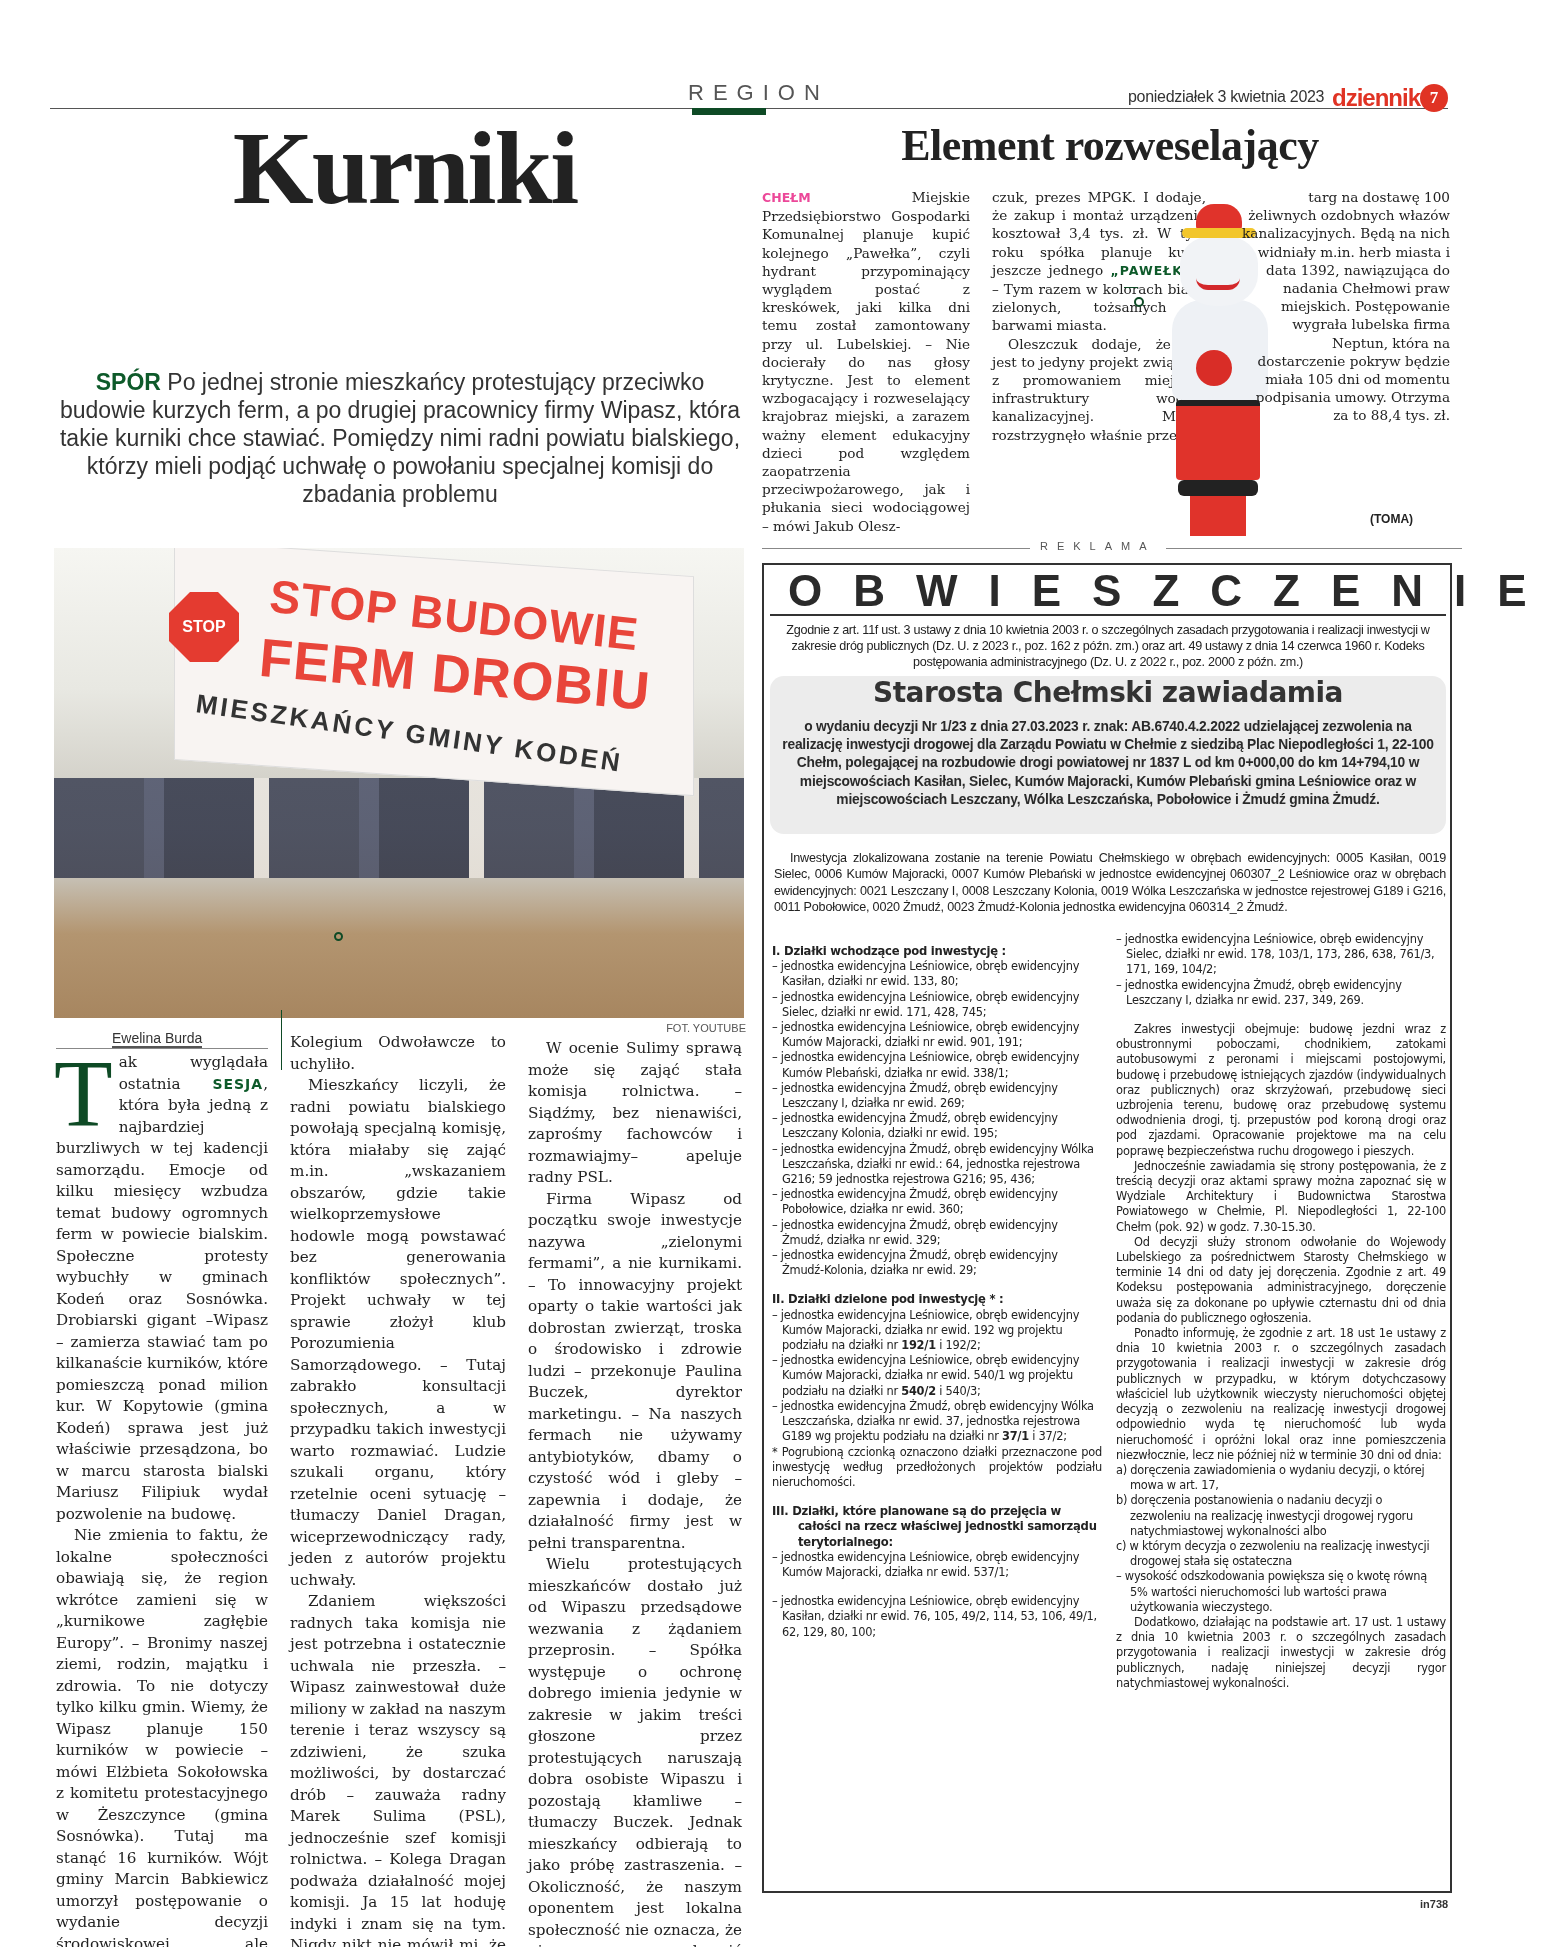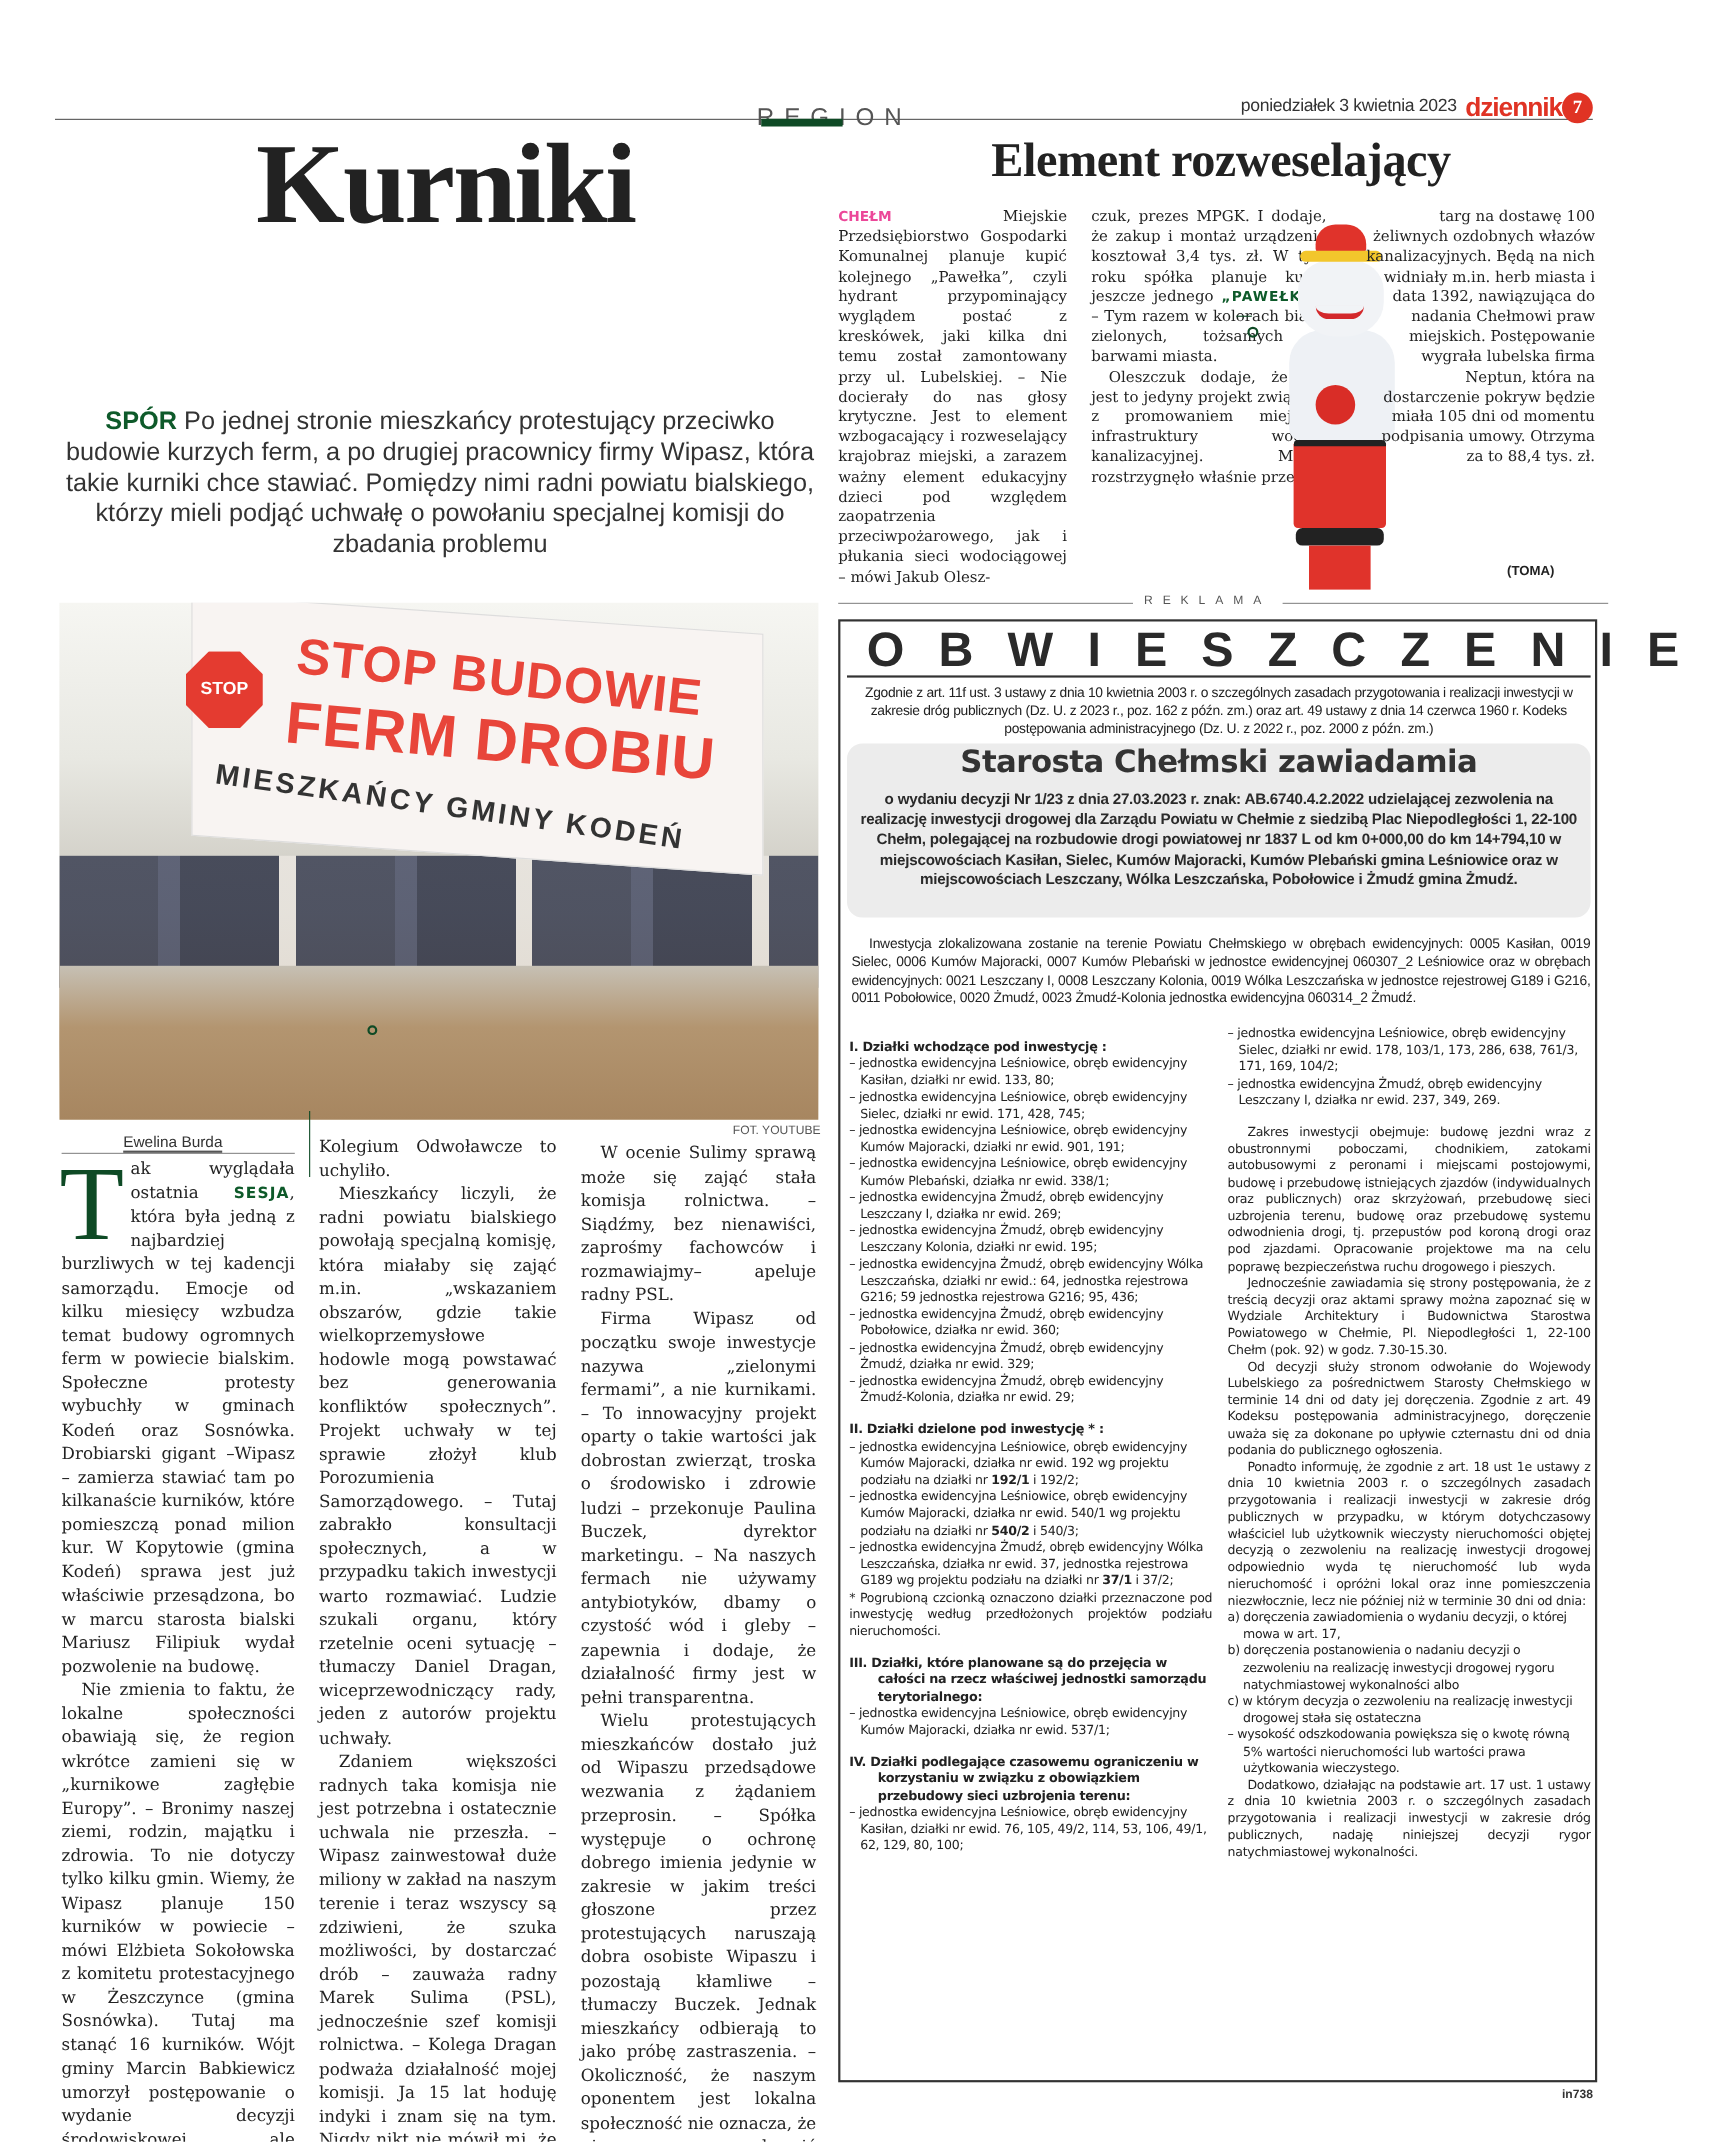--- a/index.html
+++ b/index.html
@@ -1,20 +1,20 @@
 <!DOCTYPE html>
 <html><head>
 <meta charset="utf-8">
 <style>
   * { box-sizing: border-box; margin: 0; padding: 0; }
   html, body { width: 1558px; height: 1947px; background: #ffffff; overflow: hidden; }
   body { position: relative; color: #2a2a2a; font-family: "DejaVu Serif", serif; }
 
   
-  .section-label { position: absolute; left: 688px; top: 80px; font-family: "Liberation Sans", sans-serif; font-size: 22px; letter-spacing: 9px; color: #555; font-weight: 300; margin-top: 14px; }
+  .section-label { position: absolute; left: 688px; top: 80px; font-family: "Liberation Sans", sans-serif; font-size: 22px; letter-spacing: 9px; color: #555; font-weight: 300; }
   .section-bar { position: absolute; left: 692px; top: 108px; width: 74px; height: 7px; background: #0e4a25; }
   .header-rule { position: absolute; left: 50px; right: 110px; top: 108px; height: 1px; background: #555; }
   .header-date { position: absolute; left: 1128px; top: 88px; font-family: "Liberation Sans", sans-serif; font-size: 16px; color: #333; letter-spacing: -0.3px; text-align: right; }
   .logo { position: absolute; left: 1332px; top: 84px; font-family: "Liberation Sans", sans-serif; font-weight: 700; font-size: 24px; color: #e03324; letter-spacing: -1px; }
   .page-num { position: absolute; left: 1420px; top: 84px; width: 28px; height: 28px; border-radius: 50%; background: #e03324; color: #fff; font-family: "Liberation Serif", serif; font-weight: 700; font-size: 17px; text-align: center; line-height: 28px; }
 
   
   .headline { position: absolute; left: 60px; top: 112px; width: 690px; text-align: center; font-family: "Liberation Serif", serif; font-weight: 700; font-size: 104px; line-height: 112px; color: #222; letter-spacing: -2px; }
   .lead { position: absolute; left: 50px; top: 368px; width: 700px; text-align: center; font-family: "Liberation Sans", sans-serif; font-size: 23px; line-height: 28px; color: #333; font-weight: 300; }
   .lead .kicker { color: #0e5a2a; font-weight: 700; }
@@ -199,21 +199,20 @@
   <div class="gap"></div>
   <div class="sec-h first">II. Działki dzielone pod inwestycję * :</div>
   <div class="item"><span>– jednostka ewidencyjna Leśniowice, obręb ewidencyjny Kumów Majoracki, działka nr ewid. 192 wg projektu podziału na działki nr </span><b>192/1</b><span> i 192/2;</span></div>
   <div class="item"><span>– jednostka ewidencyjna Leśniowice, obręb ewidencyjny Kumów Majoracki, działka nr ewid. 540/1 wg projektu podziału na działki nr </span><b>540/2</b><span> i 540/3;</span></div>
   <div class="item"><span>– jednostka ewidencyjna Żmudź, obręb ewidencyjny Wólka Leszczańska, działka nr ewid. 37, jednostka rejestrowa G189 wg projektu podziału na działki nr </span><b>37/1</b><span> i 37/2;</span></div>
   <div class="note">* Pogrubioną czcionką oznaczono działki przeznaczone pod inwestycję według przedłożonych projektów podziału nieruchomości.</div>
   <div class="gap"></div>
   <div class="sec-h">III. Działki, które planowane są do przejęcia w całości na rzecz właściwej jednostki samorządu terytorialnego:</div>
   <div class="item">– jednostka ewidencyjna Leśniowice, obręb ewidencyjny Kumów Majoracki, działka nr ewid. 537/1;</div>
   <div class="gap"></div>
-  <div class="sec-h">IV. Działki podlegające czasowemu ograniczeniu w korzystaniu w związku z obowiązkiem przebudowy sieci uzbrojenia terenu:</div>
   <div class="item">– jednostka ewidencyjna Leśniowice, obręb ewidencyjny Kasiłan, działki nr ewid. 76, 105, 49/2, 114, 53, 106, 49/1, 62, 129, 80, 100;</div>
 </div>
 
 <div class="adcol adcol-right">
   <div class="item">– jednostka ewidencyjna Leśniowice, obręb ewidencyjny Sielec, działki nr ewid. 178, 103/1, 173, 286, 638, 761/3, 171, 169, 104/2;</div>
   <div class="item">– jednostka ewidencyjna Żmudź, obręb ewidencyjny Leszczany I, działka nr ewid. 237, 349, 269.</div>
   <div class="gap"></div>
   <p class="para">Zakres inwestycji obejmuje: budowę jezdni wraz z obustronnymi poboczami, chodnikiem, zatokami autobusowymi z peronami i miejscami postojowymi, budowę i przebudowę istniejących zjazdów (indywidualnych oraz publicznych) oraz skrzyżowań, przebudowę sieci uzbrojenia terenu, budowę oraz przebudowę systemu odwodnienia drogi, tj. przepustów pod koroną drogi oraz pod zjazdami. Opracowanie projektowe ma na celu poprawę bezpieczeństwa ruchu drogowego i pieszych.</p>
   <p class="para">Jednocześnie zawiadamia się strony postępowania, że z treścią decyzji oraz aktami sprawy można zapoznać się w Wydziale Architektury i Budownictwa Starostwa Powiatowego w Chełmie, Pl. Niepodległości 1, 22-100 Chełm (pok. 92) w godz. 7.30-15.30.</p>
   <p class="para">Od decyzji służy stronom odwołanie do Wojewody Lubelskiego za pośrednictwem Starosty Chełmskiego w terminie 14 dni od daty jej doręczenia. Zgodnie z art. 49 Kodeksu postępowania administracyjnego, doręczenie uważa się za dokonane po upływie czternastu dni od dnia podania do publicznego ogłoszenia.</p>

